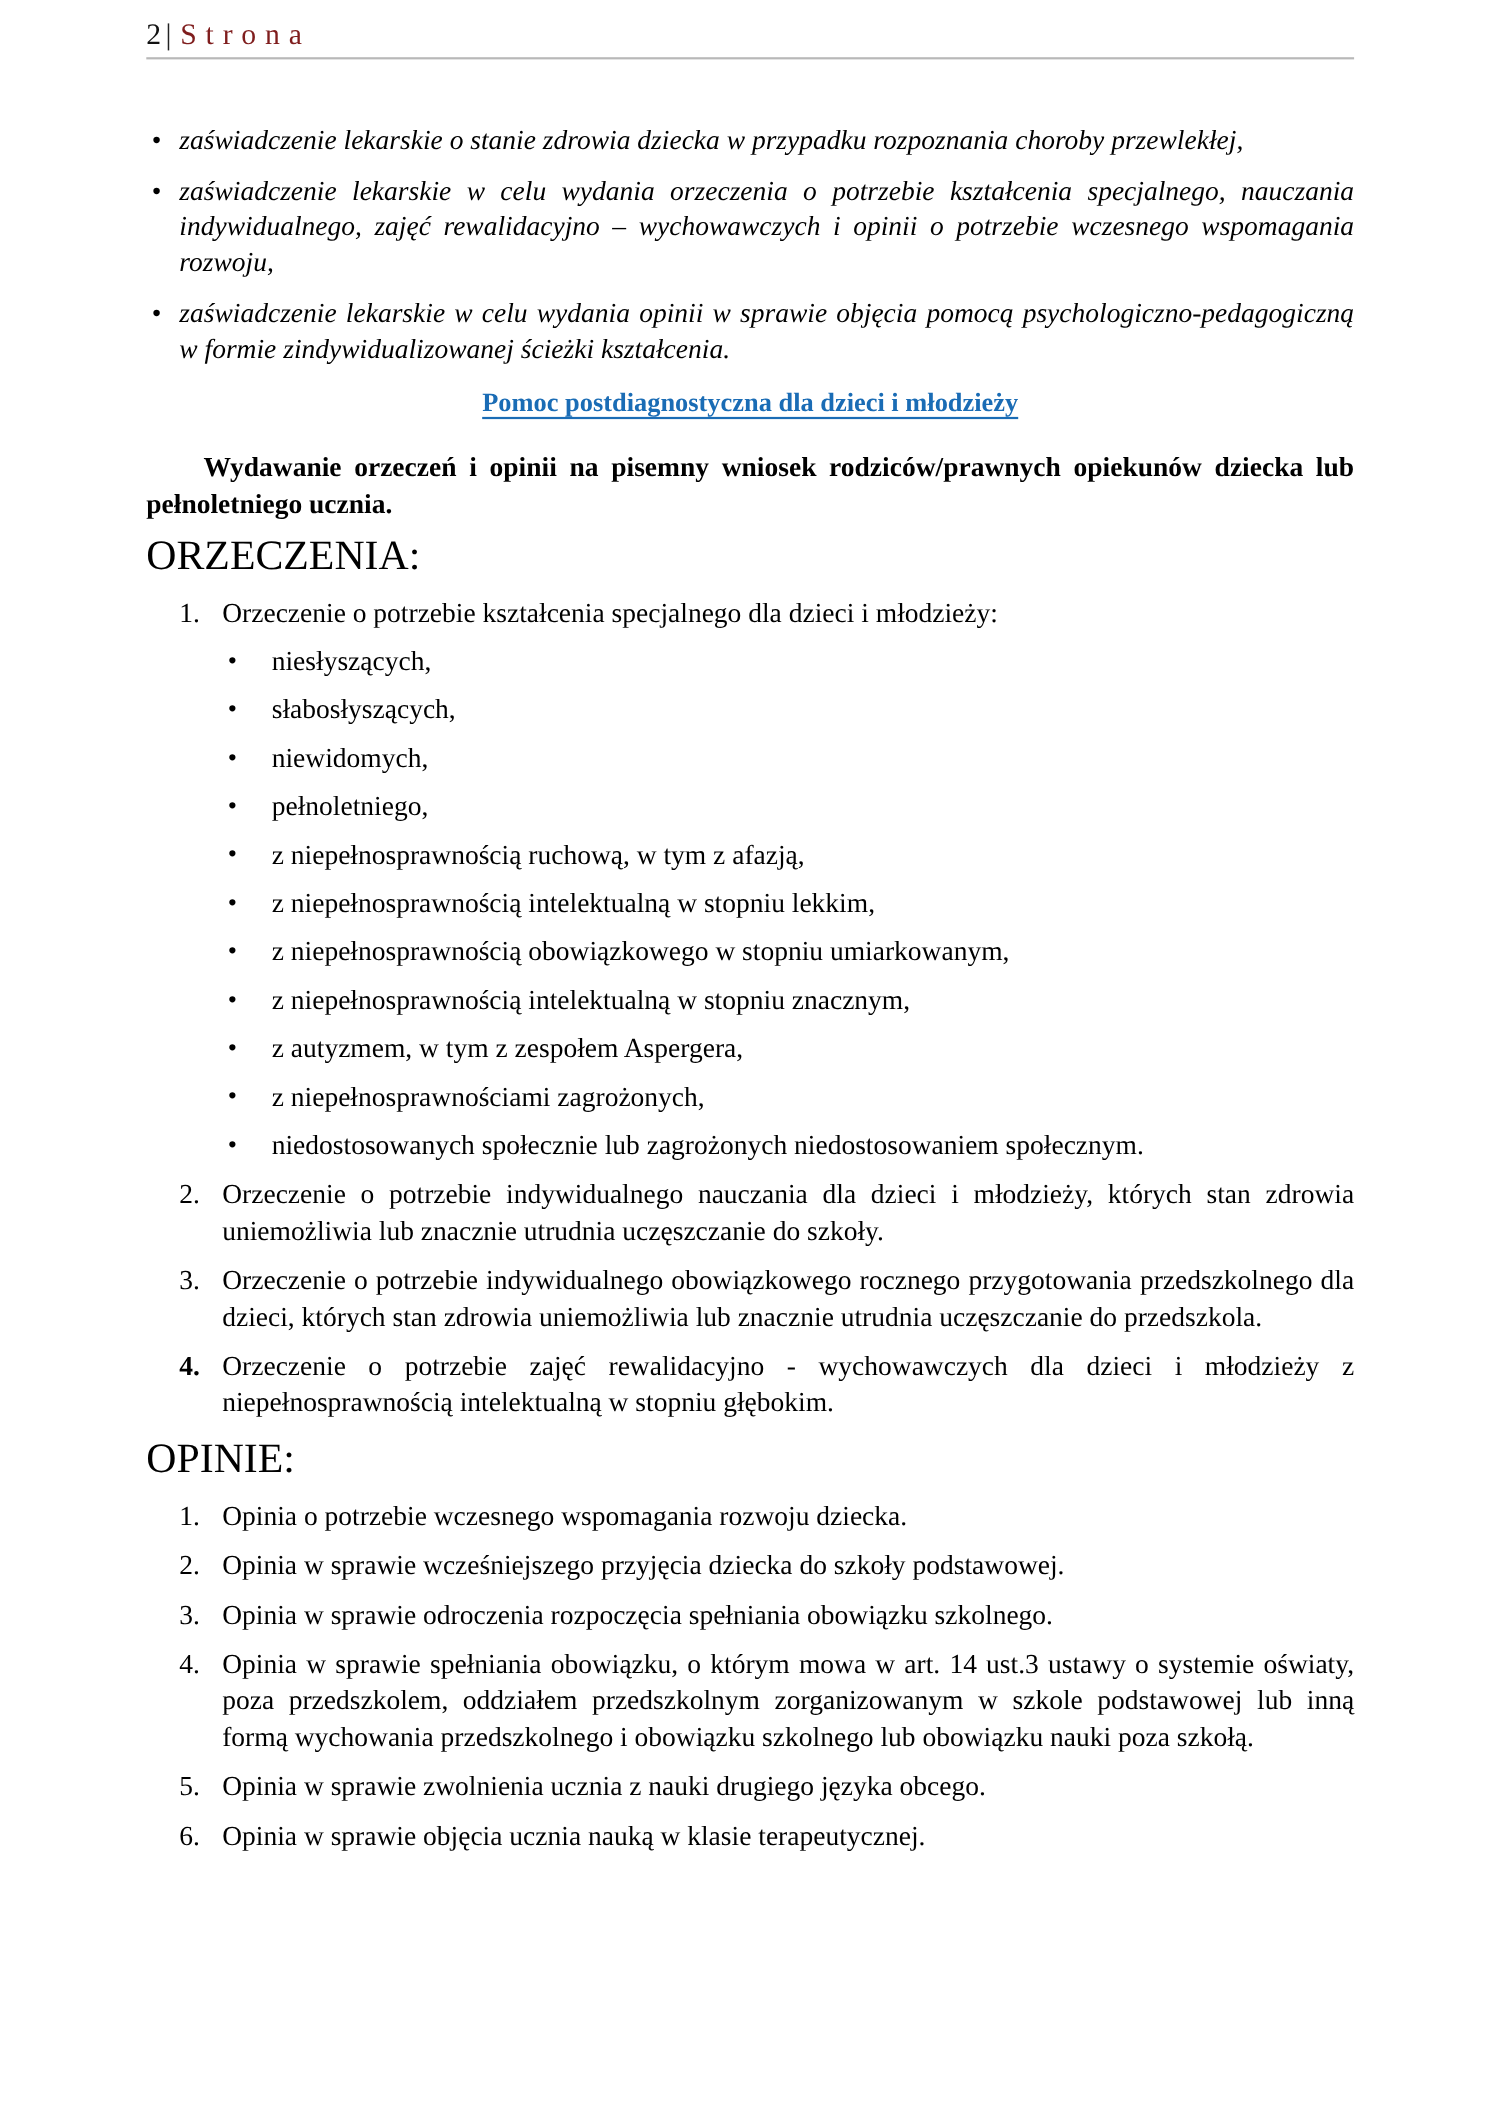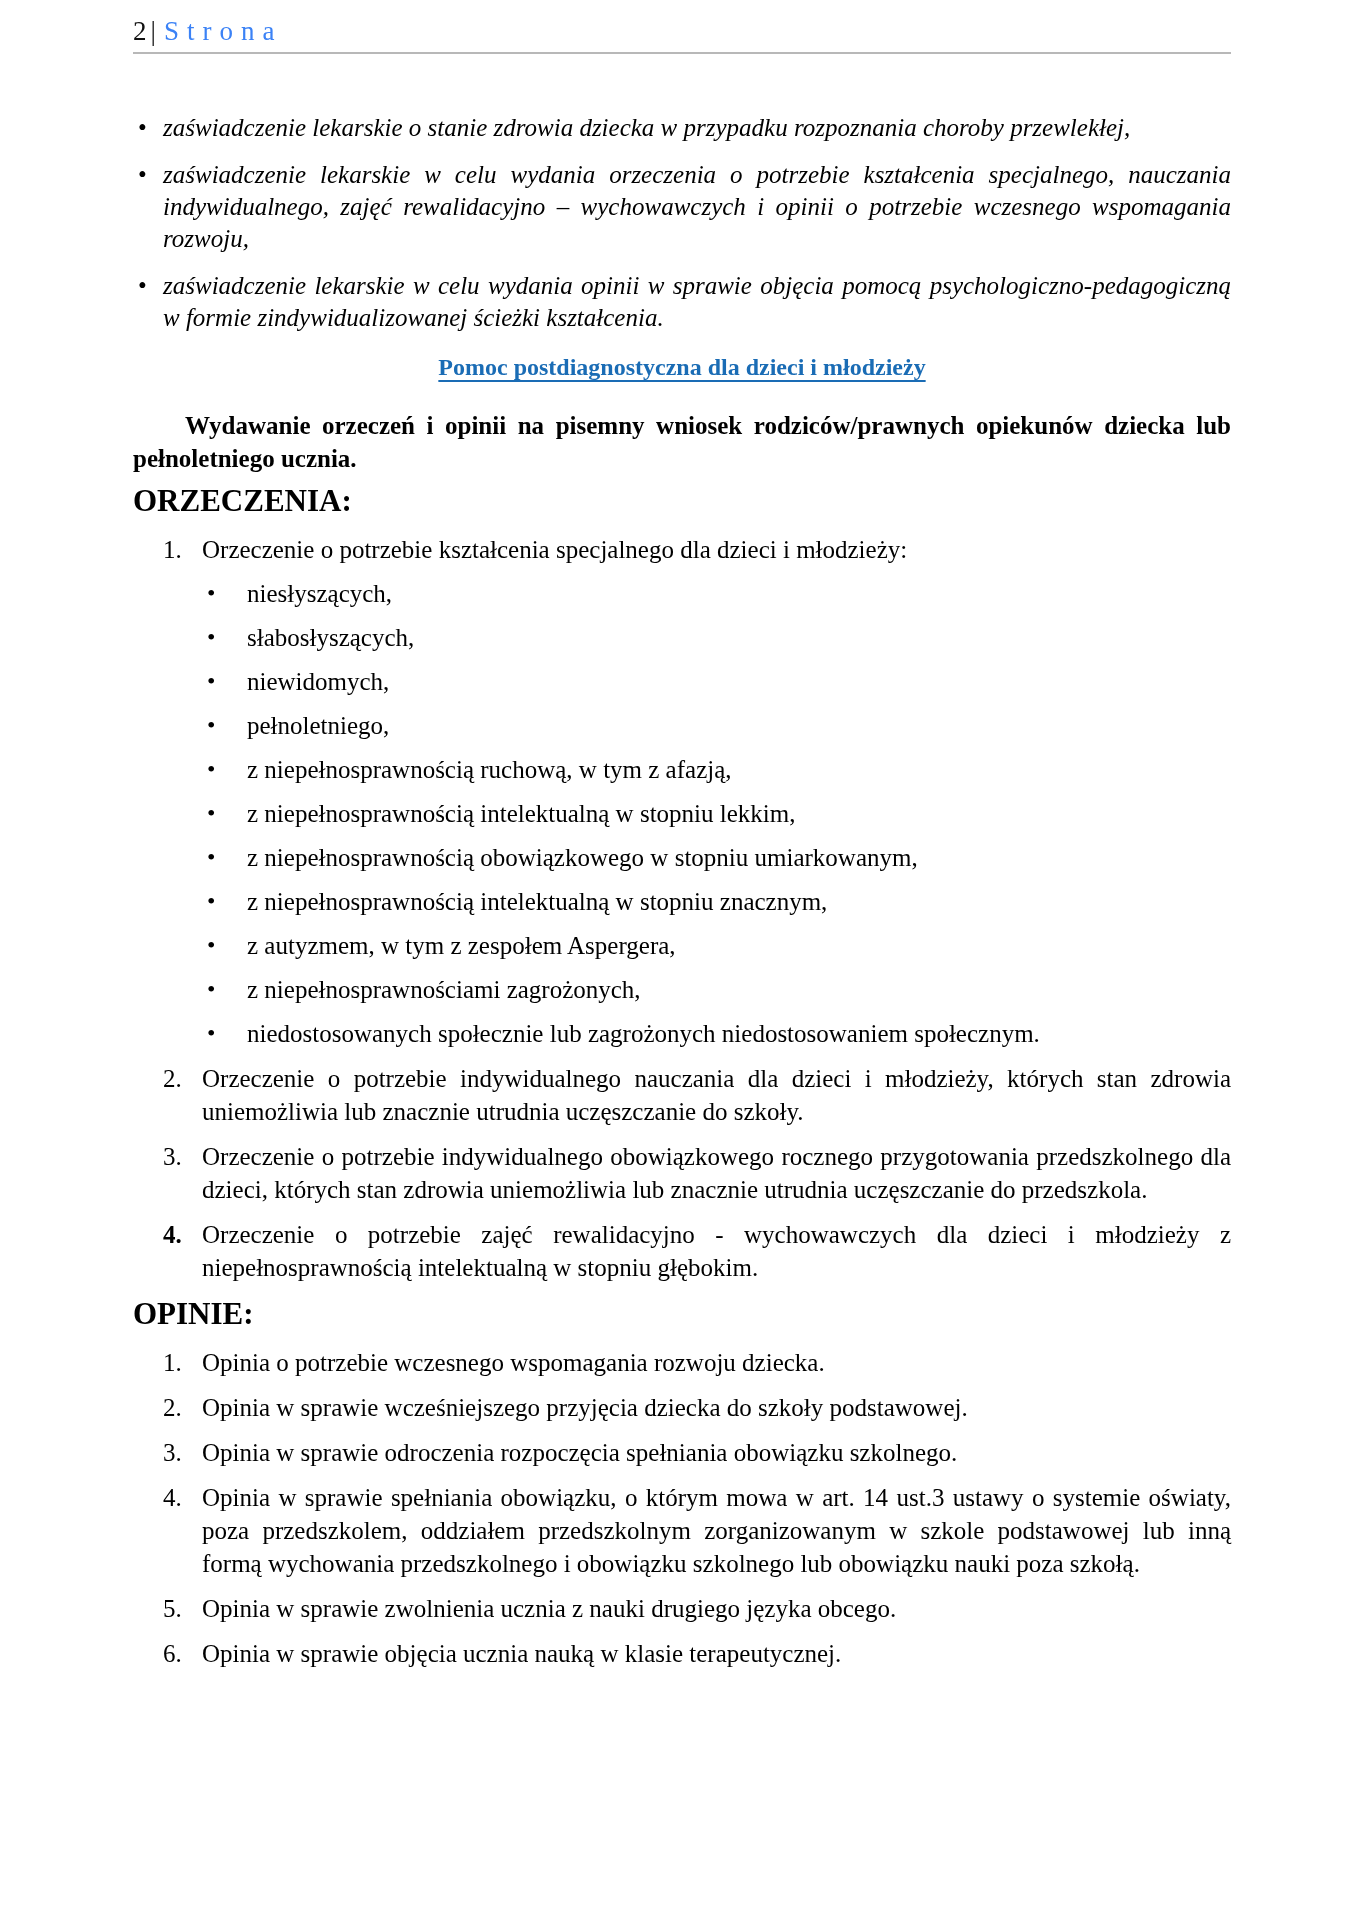--- a/index.html
+++ b/index.html
@@ -15,21 +15,21 @@
   
   .header {
     font-size: 27px;
     border-bottom: 2px solid #b8b8b8;
     padding-bottom: 5px;
     margin-bottom: 58px;
     color: #000;
   }
   .header .pnum { color: #111; }
   .header .psep { color: #222; margin: 0 8px 0 4px; font-weight: 400; }
-  .header .plabel { color: #3b82f6; letter-spacing: 8px; }
+  .header .plabel { color: #7f1d1d; letter-spacing: 8px; }
 
   
   ul.intro { list-style: none; margin-bottom: 6px; }
   ul.intro li {
     position: relative;
     padding-left: 30px;
     font-style: italic;
     font-size: 25px;
     line-height: 32px;
     text-align: justify;
@@ -60,22 +60,22 @@
     font-size: 25px;
     font-weight: bold;
     line-height: 33px;
     text-align: justify;
     text-indent: 52px;
     margin-bottom: 1px;
   }
 
   
   .sect-heading {
-    font-size: 31px;
-    font-weight: bold;
+    font-size: 38px;
+    font-weight: normal;
     margin: 8px 0 14px 0;
   }
 
   
   .oitem {
     position: relative;
     padding-left: 69px;
     font-size: 25px;
     line-height: 33px;
     text-align: justify;

